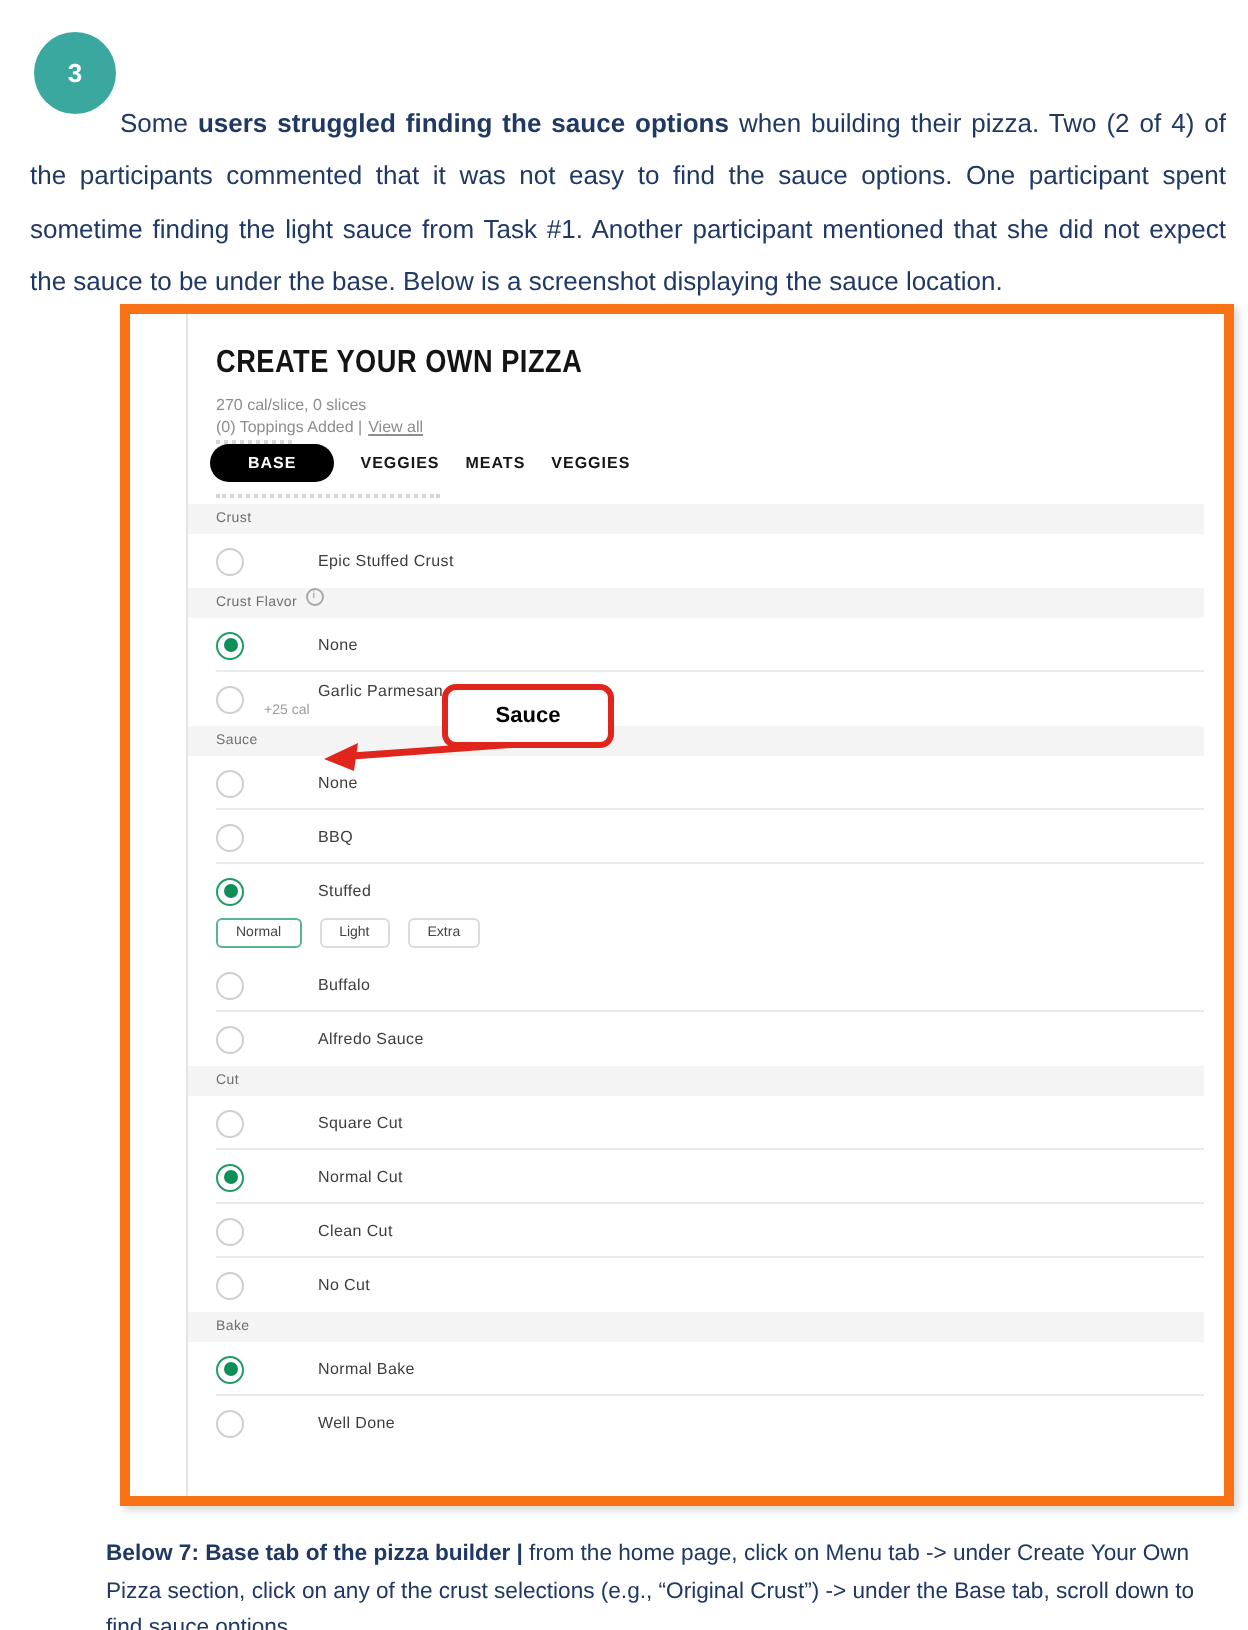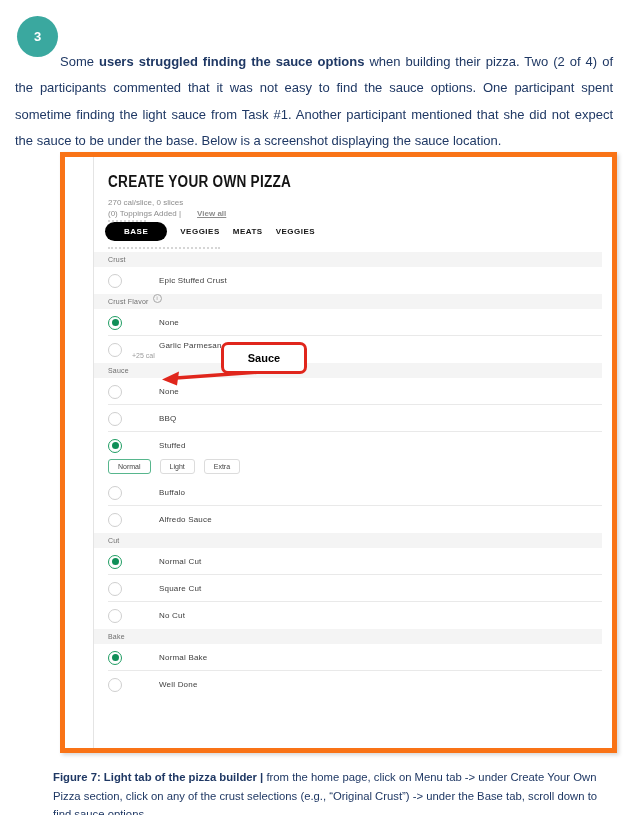--- a/index.html
+++ b/index.html
@@ -28,21 +28,21 @@
     position:absolute;left:60px;top:152px;width:547px;height:591px;background:#fff;
     border:5px solid #f97316;box-shadow:2px 2px 4px rgba(0,0,0,.16);overflow:hidden;
   }
   .vline{position:absolute;left:28px;top:0;bottom:0;width:1px;background:#e4e4e4;}
   .b-title{
     position:absolute;left:43px;top:16px;font-size:16px;font-weight:800;color:#141414;
     transform:scaleX(.85);transform-origin:left center;white-space:nowrap;letter-spacing:.3px;
   }
   .b-sub{position:absolute;left:43px;top:41px;font-size:8px;color:#8d8d8d;}
   .b-toppings{position:absolute;left:43px;top:52px;font-size:8px;color:#8d8d8d;}
-  .b-toppings .lnk{text-decoration:underline;color:#8d8d8d;cursor:pointer;margin-left:16px;font-weight:bold;}
+  .b-toppings .lnk{text-decoration:underline;color:#8d8d8d;cursor:pointer;margin-left:3px;}
   .artifact{position:absolute;height:0;border-top:2px dotted #d6d6d6;}
   .a1{left:43px;top:63px;width:38px;}
   .a2{left:43px;top:90px;width:112px;}
   .tabs{position:absolute;left:40px;top:65px;height:19px;display:flex;align-items:center;gap:13px;}
   .tab{font-size:8px;font-weight:700;letter-spacing:.5px;color:#161616;cursor:pointer;}
   .tab.active{background:#000;color:#fff;border-radius:10px;padding:5px 19px;}
   
   .list{position:absolute;left:29px;top:95px;width:508px;}
   .sec-bar{
     height:15px;background:#f4f4f4;display:flex;align-items:center;padding-left:14px;
@@ -163,29 +163,35 @@
       <div class="opt-row">
         <span class="radio"></span>
         <span class="opt-text">
           <span class="opt-label">Alfredo Sauce</span>
         </span>
       </div>
       <div class="sec-bar">
         <span>Cut</span>
       </div>
       <div class="opt-row divided">
+        <span class="radio"></span>
+        <span class="opt-text">
+          <span class="opt-label">Square Cut</span>
+        </span>
+      </div>
+      <div class="opt-row divided">
         <span class="radio sel"></span>
         <span class="opt-text">
           <span class="opt-label">Normal Cut</span>
         </span>
       </div>
       <div class="opt-row divided">
         <span class="radio"></span>
         <span class="opt-text">
-          <span class="opt-label">Square Cut</span>
+          <span class="opt-label">Clean Cut</span>
         </span>
       </div>
       <div class="opt-row">
         <span class="radio"></span>
         <span class="opt-text">
           <span class="opt-label">No Cut</span>
         </span>
       </div>
       <div class="sec-bar">
         <span>Bake</span>
@@ -204,13 +210,13 @@
       </div>
     </div>
 
   <div class="callout">Sauce</div>
   <svg class="arrow-svg" viewBox="0 0 105 24">
     <line x1="100" y1="8" x2="16" y2="14" stroke="#e0261c" stroke-width="3.4"></line>
     <polygon points="2,15.5 19,7.5 17,21.5" fill="#e0261c"></polygon>
   </svg>
 </div>
 
-<p class="caption"><b>Figure 7: Light tab of the pizza builder |</b><span> from the home page, click on Menu tab -&gt; under Create Your Own Pizza section, click on any of the crust selections (e.g., “Original Crust”) -&gt; under the Base tab, scroll down to find sauce options.</span></p>
+<p class="caption"><b>Below 7: Base tab of the pizza builder |</b><span> from the home page, click on Menu tab -&gt; under Create Your Own Pizza section, click on any of the crust selections (e.g., “Original Crust”) -&gt; under the Base tab, scroll down to find sauce options.</span></p>
 
 </body></html>

